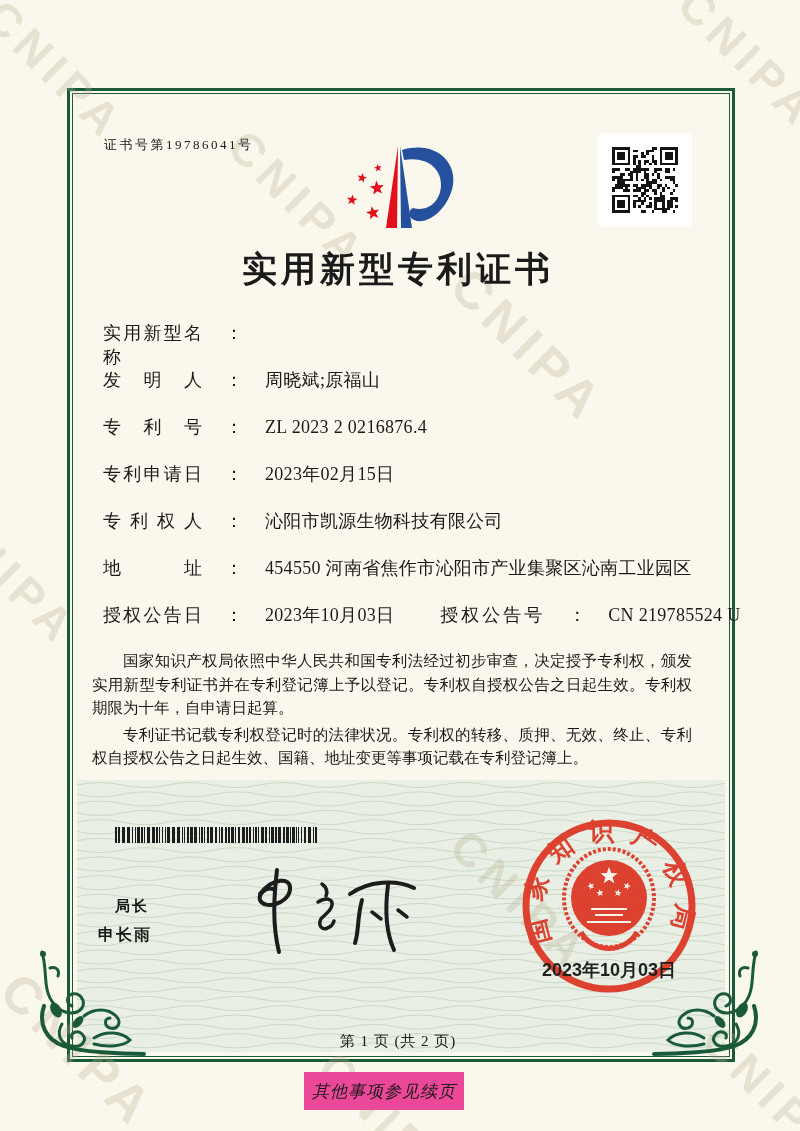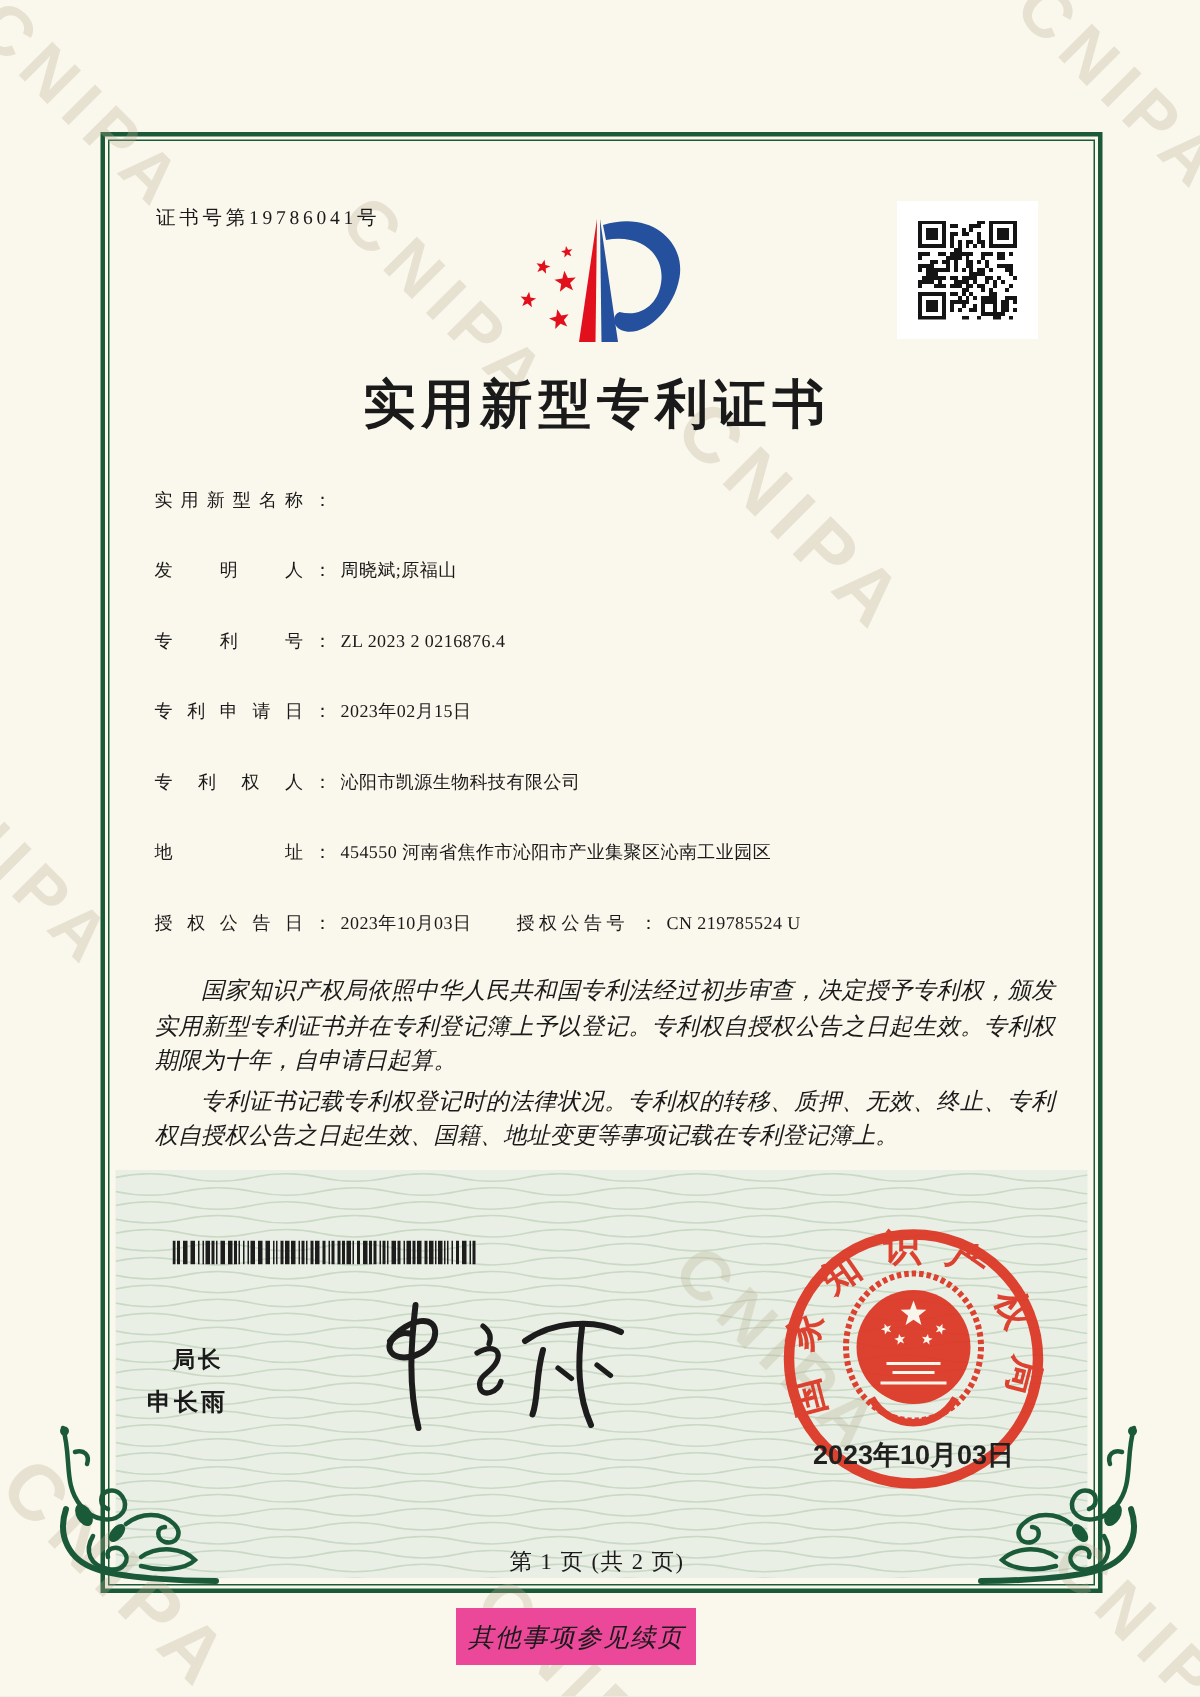--- a/index.html
+++ b/index.html
@@ -18,27 +18,27 @@
   .band svg{display:block;width:100%;height:100%;}
   
   .content{position:absolute;inset:0;z-index:2;}
   .cert-no{position:absolute;left:104px;top:136px;font-size:13px;letter-spacing:2.5px;}
   .logo{position:absolute;left:340px;top:140px;width:118px;height:90px;}
   .qr-box{position:absolute;left:598px;top:134px;width:94px;height:92px;background:#ffffff;}
   .qr-box svg{position:absolute;left:14px;top:13px;width:66px;height:66px;}
   .title{position:absolute;left:67px;width:662px;top:246px;text-align:center;
          font-size:35px;font-weight:bold;letter-spacing:4px;}
   .fields{position:absolute;left:103px;top:321px;width:606px;}
-  .frow{height:47px;display:flex;align-items:flex-start;font-size:12px;line-height:24px;}
+  .frow{height:47px;display:flex;align-items:flex-start;font-size:18px;line-height:24px;gap:16px;}
   .flabel{display:inline-block;width:99px;text-align:justify;text-align-last:justify;flex:none;}
   .fcolon{margin:0 6px 0 7px;flex:none;}
   .fvalue{letter-spacing:.3px;white-space:nowrap;}
   .flabel2{margin-left:30px;letter-spacing:3px;flex:none;}
-  .paras{position:absolute;left:103px;top:649px;width:600px;font-size:15.5px;line-height:23.5px;
-         text-align:justify;font-style:italic;}
+  .paras{position:absolute;left:92px;top:649px;width:600px;font-size:15.5px;line-height:23.5px;
+         text-align:justify;}
   .paras p{margin:0 0 3px 0;text-indent:2em;}
   .barcode{position:absolute;left:115px;top:827px;width:205px;height:16px;}
   .signer-title{position:absolute;left:115px;top:897px;font-size:15px;font-weight:bold;
          font-family:Liberation Serif, serif;letter-spacing:2px;}
   .signer-name{position:absolute;left:98px;top:925px;font-size:16px;font-weight:bold;
          font-family:"Liberation Sans","DejaVu Sans",sans-serif;letter-spacing:2px;}
   .signature{position:absolute;left:238px;top:864px;width:188px;height:94px;}
   .seal{position:absolute;left:519px;top:816px;width:180px;height:180px;opacity:.93;z-index:3;}
   .page-indicator{position:absolute;left:67px;width:662px;top:1032px;text-align:center;font-size:15px;letter-spacing:1px;}
   .note-box{position:absolute;left:304px;top:1072px;width:160px;height:38px;background:#ec4899;

